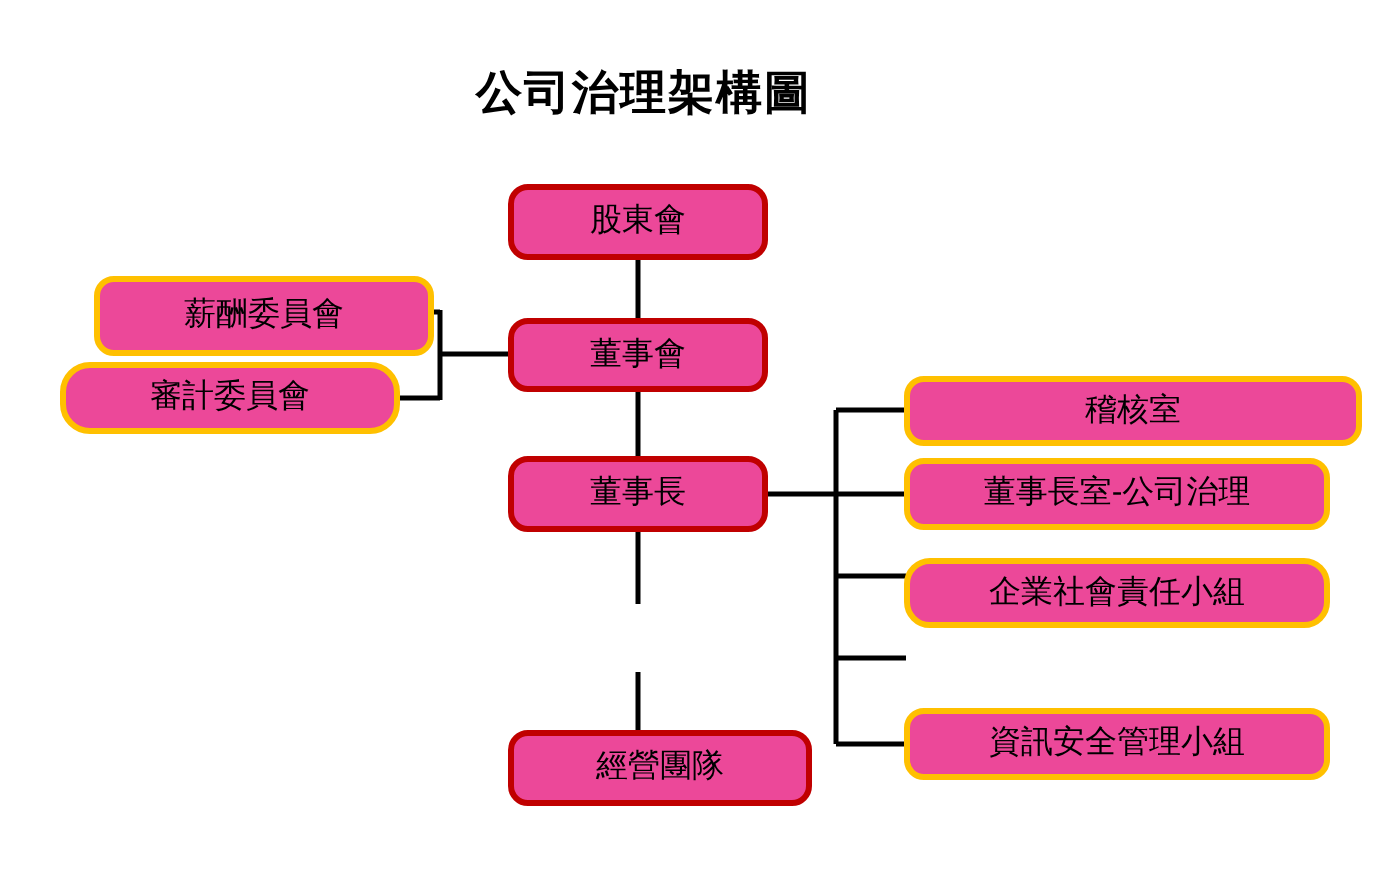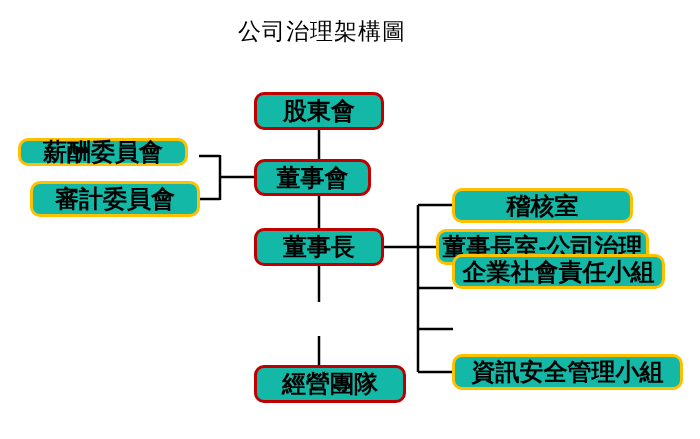--- a/index.html
+++ b/index.html
@@ -19,60 +19,60 @@
   .connectors {
     position: absolute;
     left: 0;
     top: 0;
     width: 700px;
     height: 439px;
   }
   .title {
     position: absolute;
     left: 0;
-    top: 16px;
+    top: 31px;
     width: 644px;
     text-align: center;
     font-size: 23px;
-    font-weight: normal;
+    font-weight: bold;
     letter-spacing: 1px;
   }
   .node {
     position: absolute;
     box-sizing: border-box;
     display: flex;
     align-items: center;
     justify-content: center;
-    background: #14b8a6;
+    background: #ec4899;
     border-radius: 10px;
-    font-size: 24px;
-    font-weight: bold;
+    font-size: 16px;
+    font-weight: normal;
     line-height: 1;
     white-space: nowrap;
   }
   .node.red    { border: 3px solid #C00000; }
   .node.yellow { border: 3px solid #FFC000; }
 
   
   .n-shareholders { left: 254px; top:  92px; width: 130px; height: 38px; }
-  .n-board        { left: 254px; top: 159px; width: 117px; height: 37px; border-radius: 11px; }
+  .n-board        { left: 254px; top: 159px; width: 130px; height: 37px; }
   .n-chairman     { left: 254px; top: 228px; width: 130px; height: 38px; text-align: right; }
   .n-gm           { left: 254px; top: 300px; width: 130px; height: 37px; }
   .n-team         { left: 254px; top: 365px; width: 152px; height: 38px; }
 
   
-  .n-comp  { left: 18px; top: 138px; width: 170px; height: 28px; }
-  .n-audit { left: 30px; top: 181px; width: 170px; height: 36px; }
+  .n-comp  { left: 47px; top: 138px; width: 170px; height: 40px; }
+  .n-audit { left: 30px; top: 181px; width: 170px; height: 36px; border-radius: 15px; }
 
   
-  .n-audit-office    { left: 452px; top: 188px; width: 181px; height: 35px; }
-  .n-chairman-office { left: 436px; top: 229px; width: 213px; height: 36px; }
-  .n-csr             { left: 452px; top: 254px; width: 213px; height: 35px; }
+  .n-audit-office    { left: 452px; top: 188px; width: 229px; height: 35px; }
+  .n-chairman-office { left: 452px; top: 229px; width: 213px; height: 36px; }
+  .n-csr             { left: 452px; top: 279px; width: 213px; height: 35px; border-radius: 13px; }
   .n-integrity       { left: 452px; top: 311px; width: 213px; height: 36px; }
-  .n-infosec         { left: 452px; top: 354px; width: 231px; height: 36px; }
+  .n-infosec         { left: 452px; top: 354px; width: 213px; height: 36px; }
 </style>
 </head>
 <body>
 
 <div class="canvas">
 
   <svg class="connectors" viewBox="0 0 700 439" xmlns="http://www.w3.org/2000/svg">
     <g stroke="#000000" stroke-width="2.5" fill="none">
 
       <line x1="319" y1="130" x2="319" y2="161"></line>

